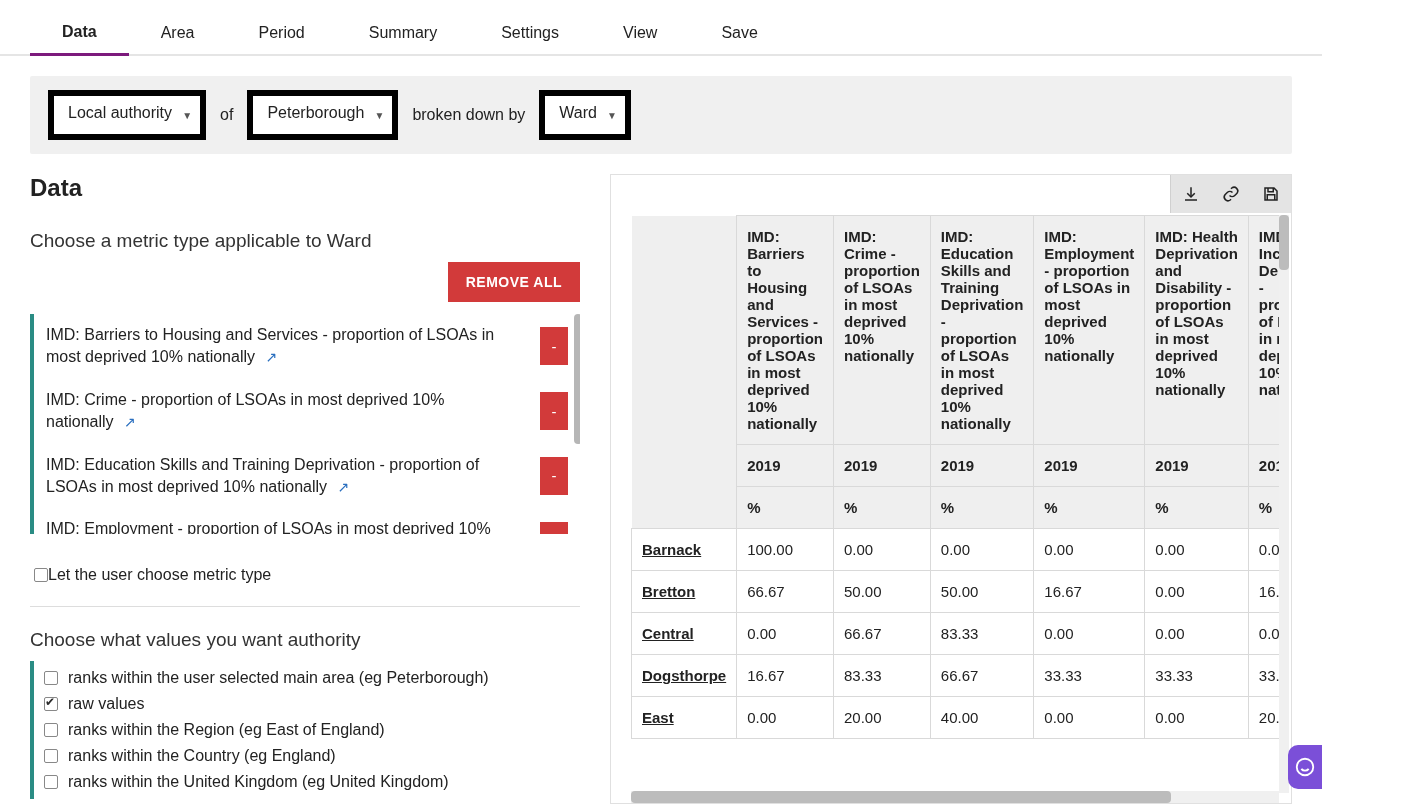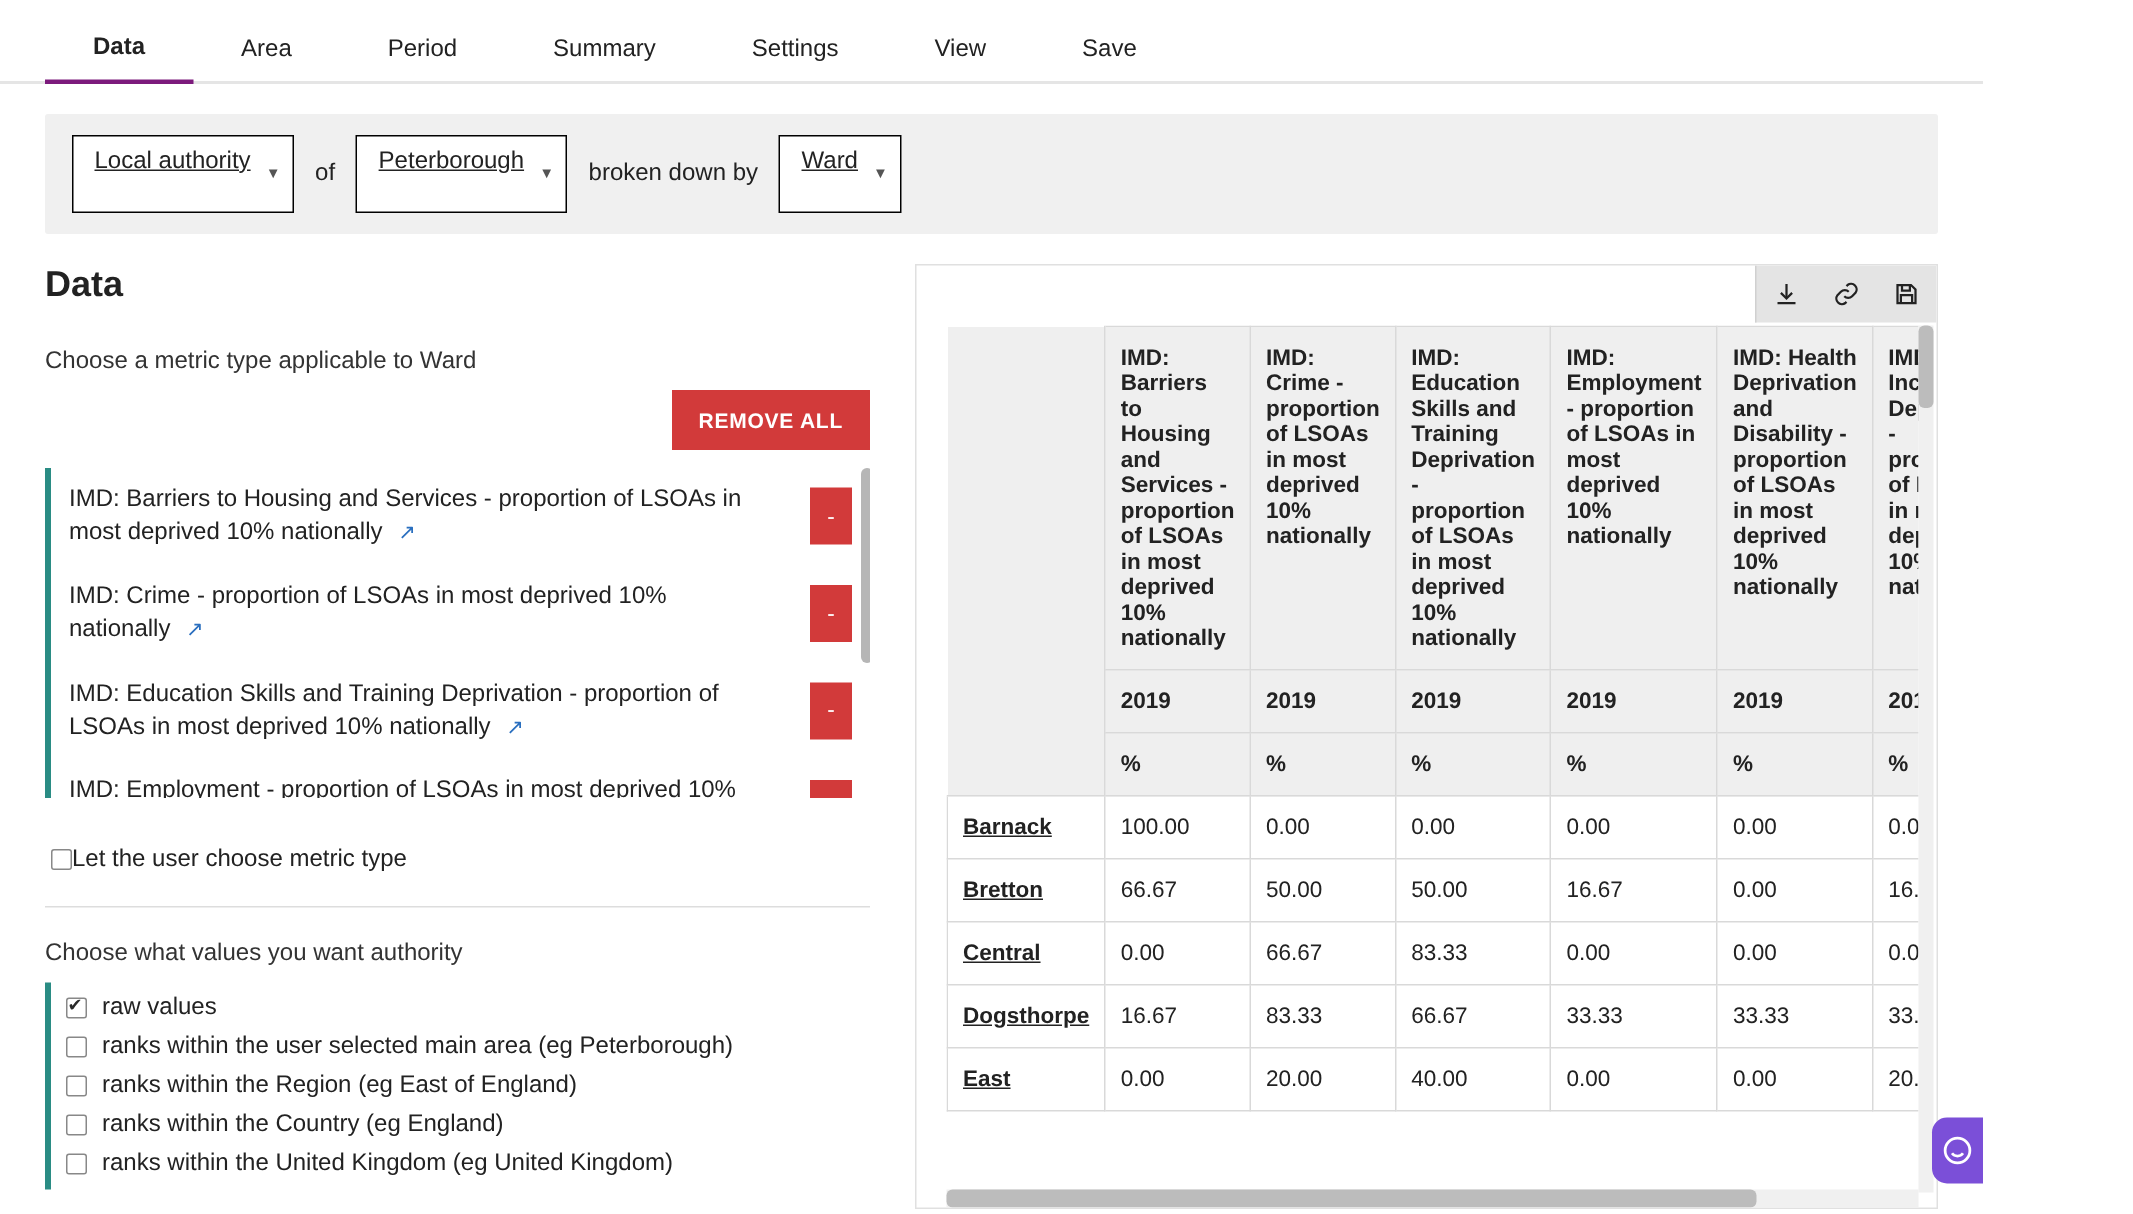--- a/index.html
+++ b/index.html
@@ -6,30 +6,30 @@
   body { margin:0; font-family:"Segoe UI",Arial,Helvetica,sans-serif; color:#222; background:#fff; font-size:15px; }
   .page { width:1322px; height:809px; position:relative; }
 
   
   .tabs { display:flex; gap:0; padding:0 30px; border-bottom:2px solid #e5e5e5; height:56px; align-items:flex-end; }
   .tab { padding:14px 32px 12px 32px; color:#222; cursor:pointer; font-size:16px; }
   .tab.active { font-weight:700; border-bottom:3px solid #7c1a7c; margin-bottom:-2px; }
 
   
   .filter-wrap { margin:20px 30px; background:#f0f0f0; padding:14px 18px; display:flex; align-items:center; gap:14px; font-size:16px; border-radius:2px;}
-  .select { background:#fff; border:1px solid #000000; padding:8px 28px 24px 14px; position:relative; cursor:pointer;text-decoration:underline; }
+  .select { background:#fff; border:6px solid #000000; padding:8px 28px 12px 14px; position:relative; cursor:pointer; }
   .select .caret { position:absolute; right:8px; top:50%; transform:translateY(-50%); font-size:10px; color:#555;}
 
   
   .split { display:flex; gap:0; padding:0 30px 0 30px; height:630px; }
   .left { width:580px; padding-right:30px; }
   .right { flex:1; border:1px solid #e0e0e0; position:relative; overflow:hidden; min-width:0;}
 
   .left h2 { font-size:24px; margin:0 0 28px 0; font-weight:700;}
-  .hint { color:#333; margin-bottom:10px; font-size:16px;}
+  .hint { color:#333; margin-bottom:10px; font-size:19px;}
   .metric-input { width:100%; border:1px solid #ccc; padding:12px 14px; font-size:15px; color:#777; margin-bottom:10px;}
   .remove-all-row { display:flex; justify-content:flex-end;}
   .remove-all { background:#d23a3a; color:#fff; border:none; padding:12px 18px; font-size:14px; font-weight:700; letter-spacing:.5px; cursor:pointer;}
   .metrics { border-left:4px solid #2a8c84; margin-top:12px; position:relative; max-height:220px; overflow:hidden; }
   .metric { display:flex; justify-content:space-between; align-items:center; padding:10px 12px 10px 12px; }
   .metric .label { max-width:470px; font-size:16px; line-height:1.4;}
   .ext-icon { color:#2a6fbf; margin-left:6px; font-size:14px; display:inline-block;}
   .del { background:#d23a3a; color:#fff; width:28px; height:38px; display:flex; align-items:center; justify-content:center; cursor:pointer; }
   .scroll-thumb { position:absolute; right:-2px; top:0; width:8px; height:130px; background:#b6b6b6; border-radius:4px;}
 
@@ -127,26 +127,26 @@
           <div class="scroll-thumb"></div>
       </div>
       <div class="checkline">
         <span class="checkbox"></span>
         <span>Let the user choose metric type</span>
       </div>
       <hr class="sep">
       <div class="hint">Choose what values you want authority</div>
       <div class="values" id="values-list">
           <div class="row">
+            <span class="checkbox"></span>
+            <span>ranks within the user selected main area (eg Peterborough)</span>
+          </div>
+          <div class="row">
             <span class="checkbox checked"></span>
             <span>raw values</span>
-          </div>
-          <div class="row">
-            <span class="checkbox"></span>
-            <span>ranks within the user selected main area (eg Peterborough)</span>
           </div>
           <div class="row">
             <span class="checkbox"></span>
             <span>ranks within the Region (eg East of England)</span>
           </div>
           <div class="row">
             <span class="checkbox"></span>
             <span>ranks within the Country (eg England)</span>
           </div>
           <div class="row">

